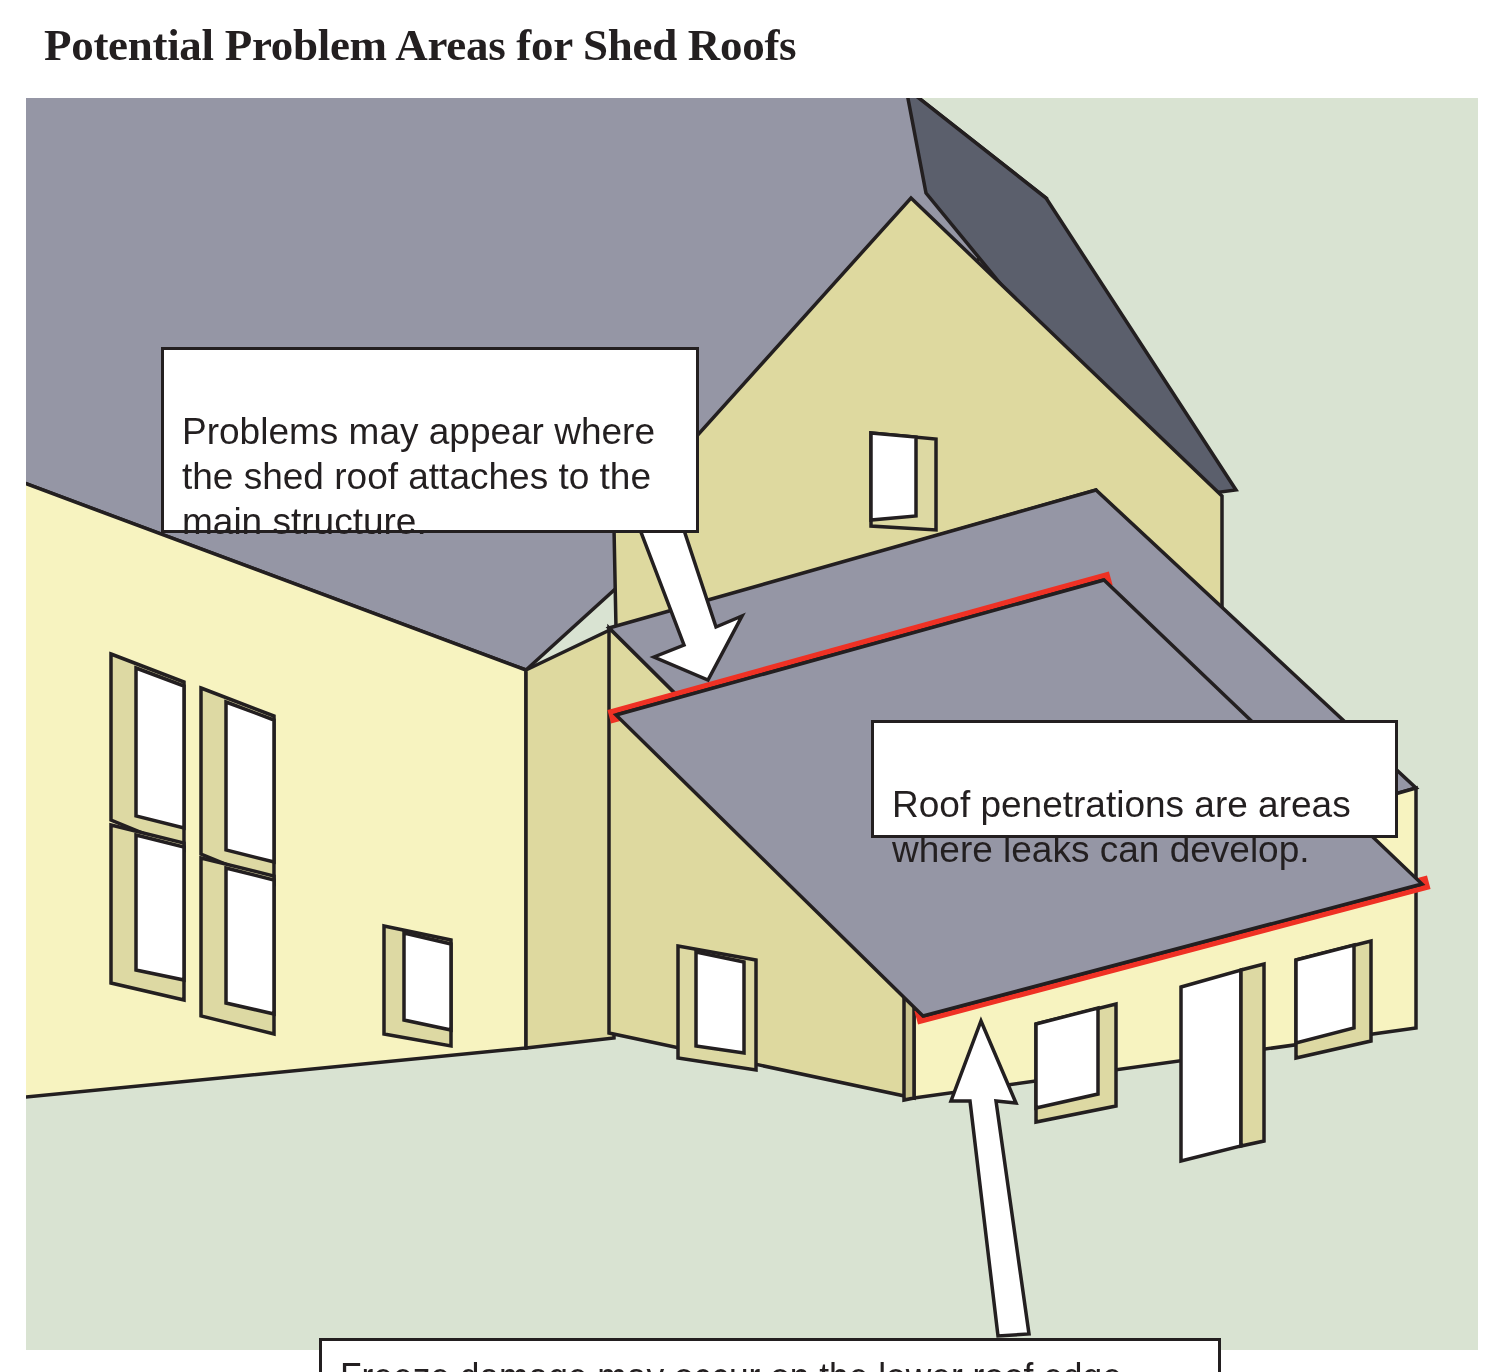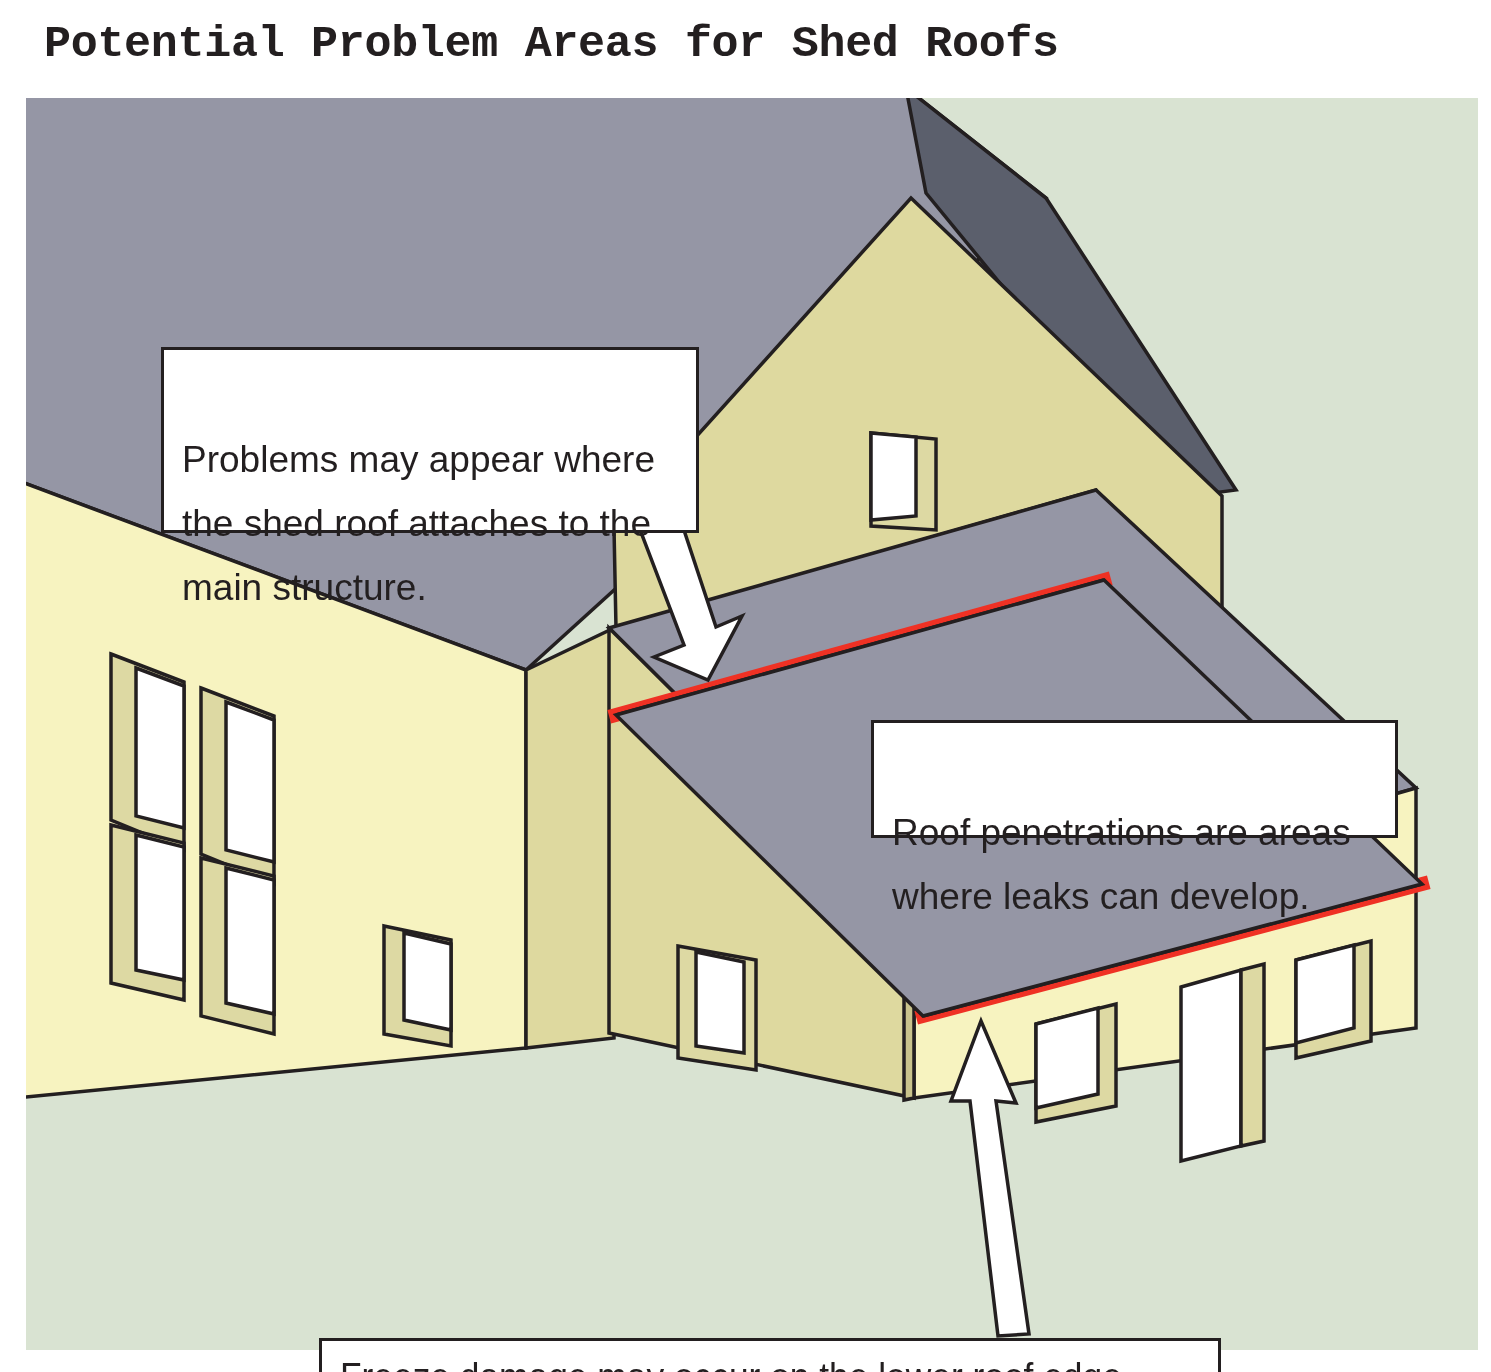--- a/index.html
+++ b/index.html
@@ -14,21 +14,21 @@
     background: #ffffff;
     overflow: hidden;
     font-family: "Liberation Sans", sans-serif;
   }
   #title {
     position: absolute;
     left: 44px;
     top: 14px;
     width: 1200px;
     height: 62px;
-    font-family: Liberation Mono, monospace;
+    font-family: Liberation Serif, serif;
     font-weight: bold;
     font-size: 45px;
     line-height: 62px;
     color: #231f20;
     letter-spacing: -0.3px;
     white-space: nowrap;
   }
   #scene {
     position: absolute;
     left: 26px;
@@ -37,21 +37,21 @@
     height: 1252px;
   }
   .callout {
     position: absolute;
     background: #ffffff;
     border: 3px solid #231f20;
     box-sizing: border-box;
     color: #231f20;
     font-family: "Liberation Sans", sans-serif;
     font-size: 37px;
-    line-height: 64px;
+    line-height: 45px;
     padding: 14px 16px 12px 18px;
     white-space: pre-line;
   }
   #callout-attach {
     left: 135px;
     top: 249px;
     width: 538px;
     height: 186px;
   }
   #callout-penetrations {

